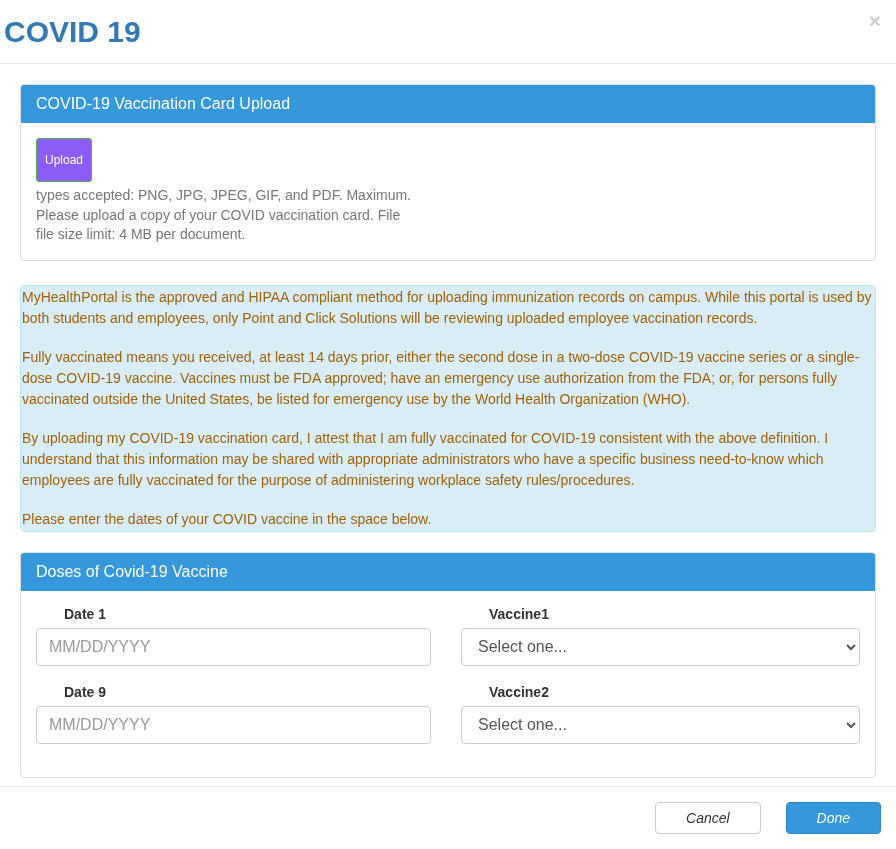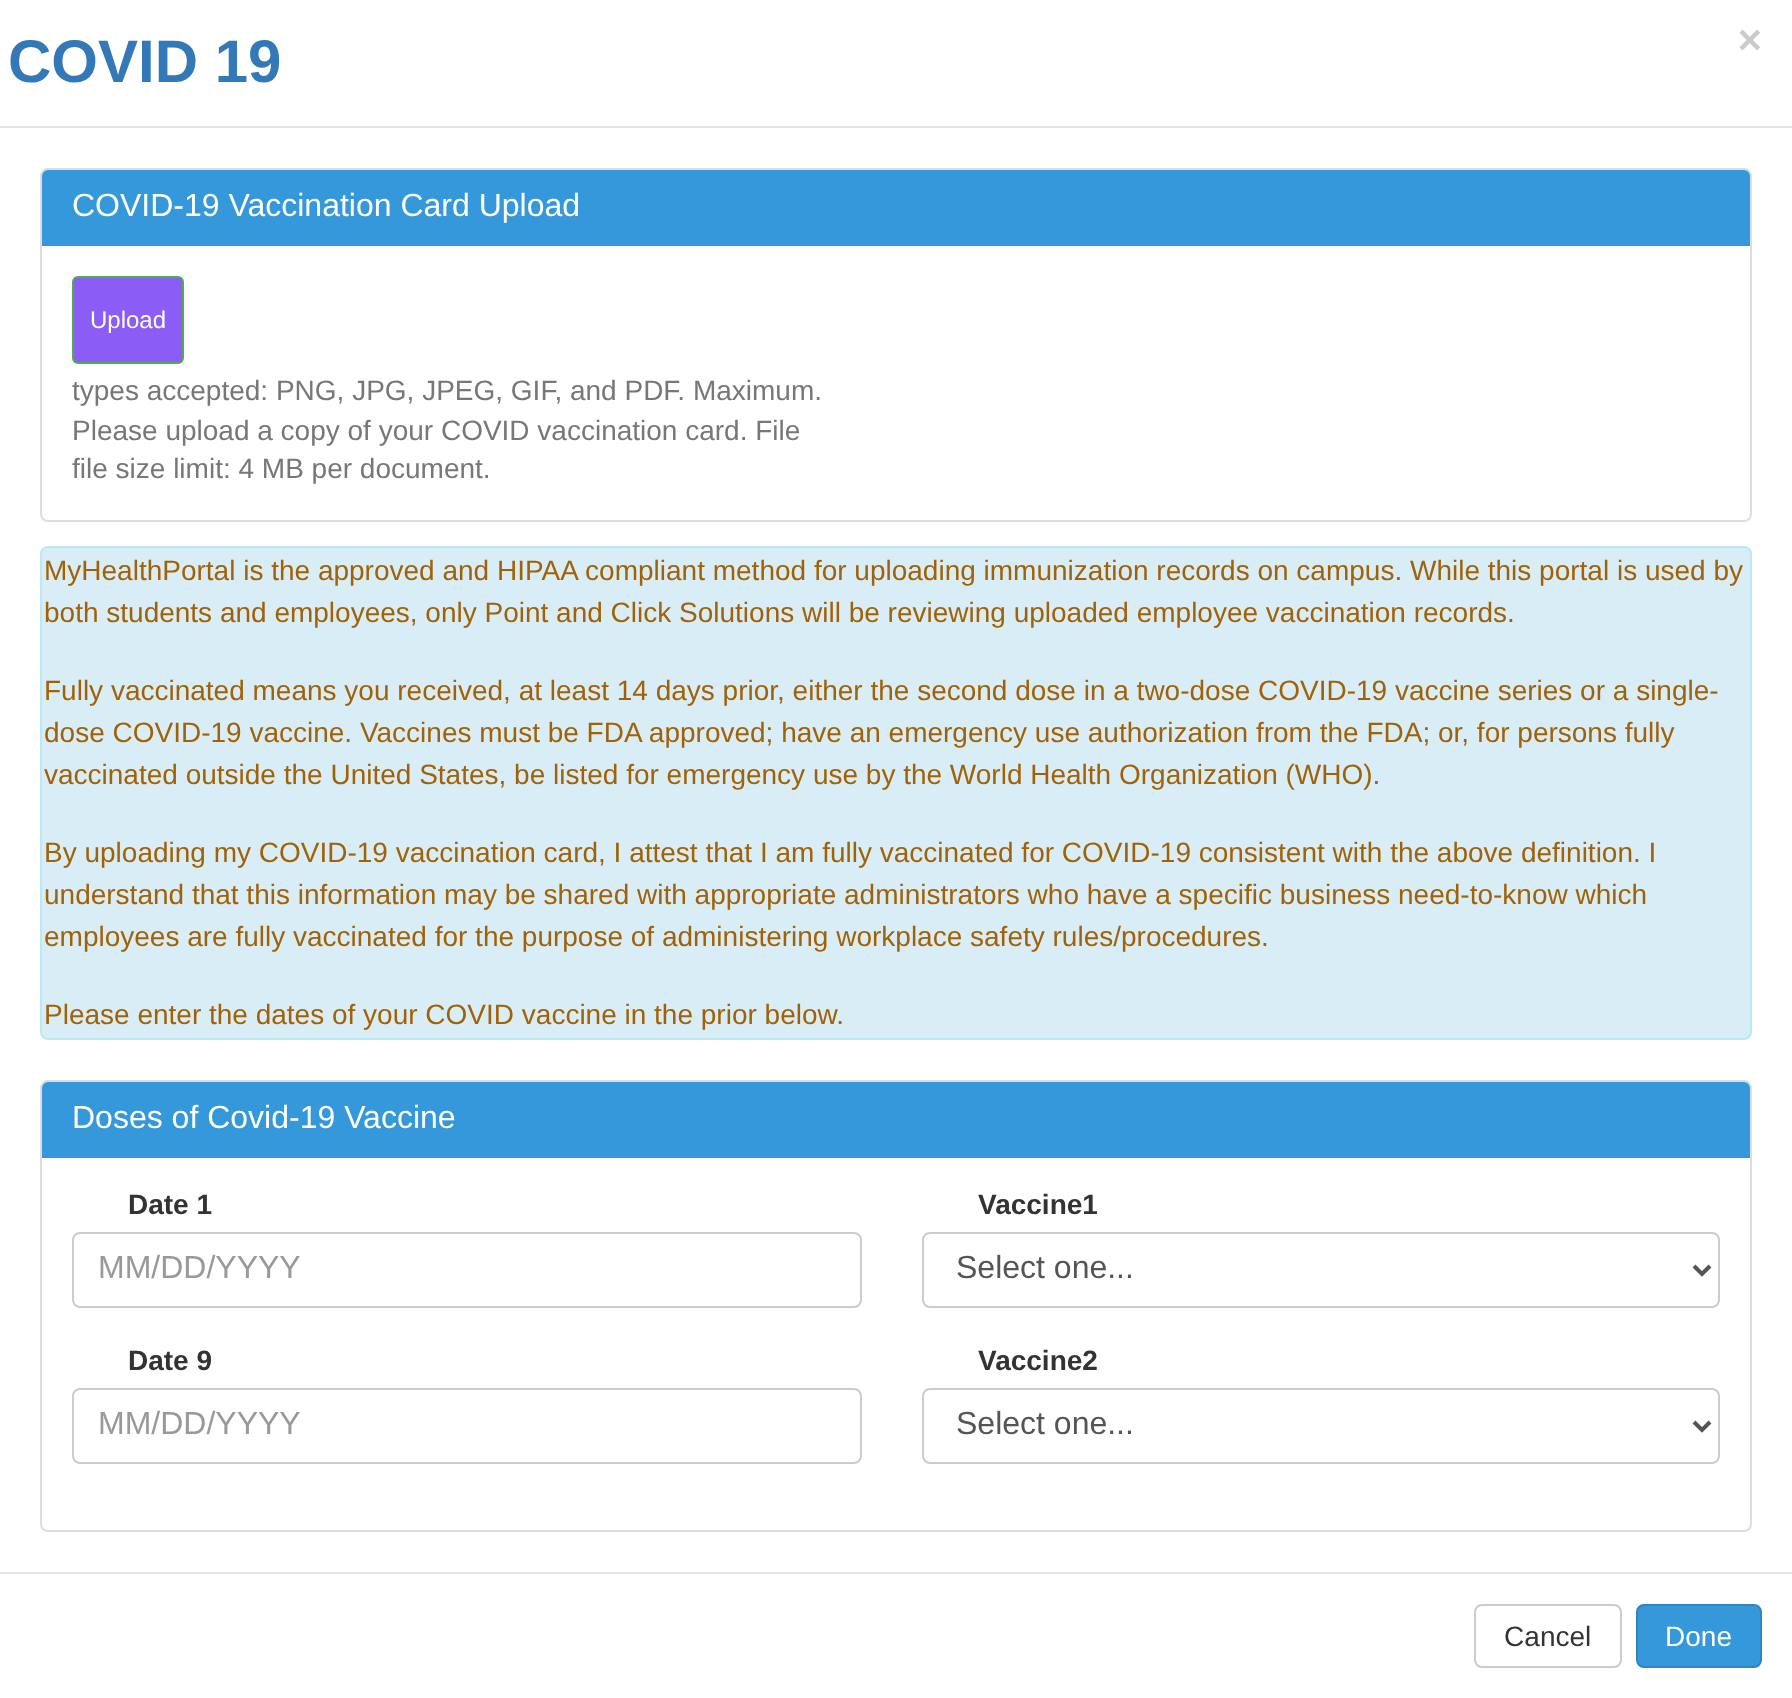--- a/index.html
+++ b/index.html
@@ -42,21 +42,21 @@
       line-height: 1;
     }
     .modal-body {
       padding: 20px 20px 20px 20px;
       overflow-y: auto;
       height: 720px;
     }
     .panel {
       border: 1px solid #ddd;
       border-radius: 4px;
-      margin-bottom: 12px;
+      margin-bottom: 24px;
       background: #fff;
     }
     .panel-heading {
       background: #3498db;
       color: #fff;
       padding: 10px 15px;
       border-top-left-radius: 3px;
       border-top-right-radius: 3px;
       font-size: 16px;
     }
@@ -137,25 +137,26 @@
       bottom: 0;
       left: 0;
       right: 0;
       padding: 15px;
       text-align: right;
       border-top: 1px solid #e5e5e5;
       background: #fff;
     }
     .btn {
       display: inline-block;
-      padding: 7px 14px;
+      padding: 7px 30px;
       font-size: 14px;
       border-radius: 4px;
       cursor: pointer;
-      margin-left: 3px;
+      margin-left: 21px;
+      font-style: italic;
     }
     .btn-default {
       background: #fff;
       border: 1px solid #ccc;
       color: #333;
     }
     .btn-primary {
       background: #3498db;
       border: 1px solid #2e86c1;
       color: #fff;
@@ -190,21 +191,21 @@
         <div>Please upload a copy of your COVID vaccination card. File</div>
         <div>file size limit: 4 MB per document.</div>
       </div>
     </div>
   </div>
 
   <div class="info-panel">
     <p>MyHealthPortal is the approved and HIPAA compliant method for uploading immunization records on campus. While this portal is used by both students and employees, only Point and Click Solutions will be reviewing uploaded employee vaccination records.</p>
     <p>Fully vaccinated means you received, at least 14 days prior, either the second dose in a two-dose COVID-19 vaccine series or a single-dose COVID-19 vaccine. Vaccines must be FDA approved; have an emergency use authorization from the FDA; or, for persons fully vaccinated outside the United States, be listed for emergency use by the World Health Organization (WHO).</p>
     <p>By uploading my COVID-19 vaccination card, I attest that I am fully vaccinated for COVID-19 consistent with the above definition. I understand that this information may be shared with appropriate administrators who have a specific business need-to-know which employees are fully vaccinated for the purpose of administering workplace safety rules/procedures.</p>
-    <p>Please enter the dates of your COVID vaccine in the prior below.</p>
+    <p>Please enter the dates of your COVID vaccine in the space below.</p>
   </div>
 
   <div class="panel">
     <div class="panel-heading">Doses of Covid-19 Vaccine</div>
     <div class="panel-body">
 
       <div class="form-row">
         <div class="form-group date-group">
           <label class="form-label">Date 1</label>
           <input type="text" class="form-control" placeholder="MM/DD/YYYY" style="">

